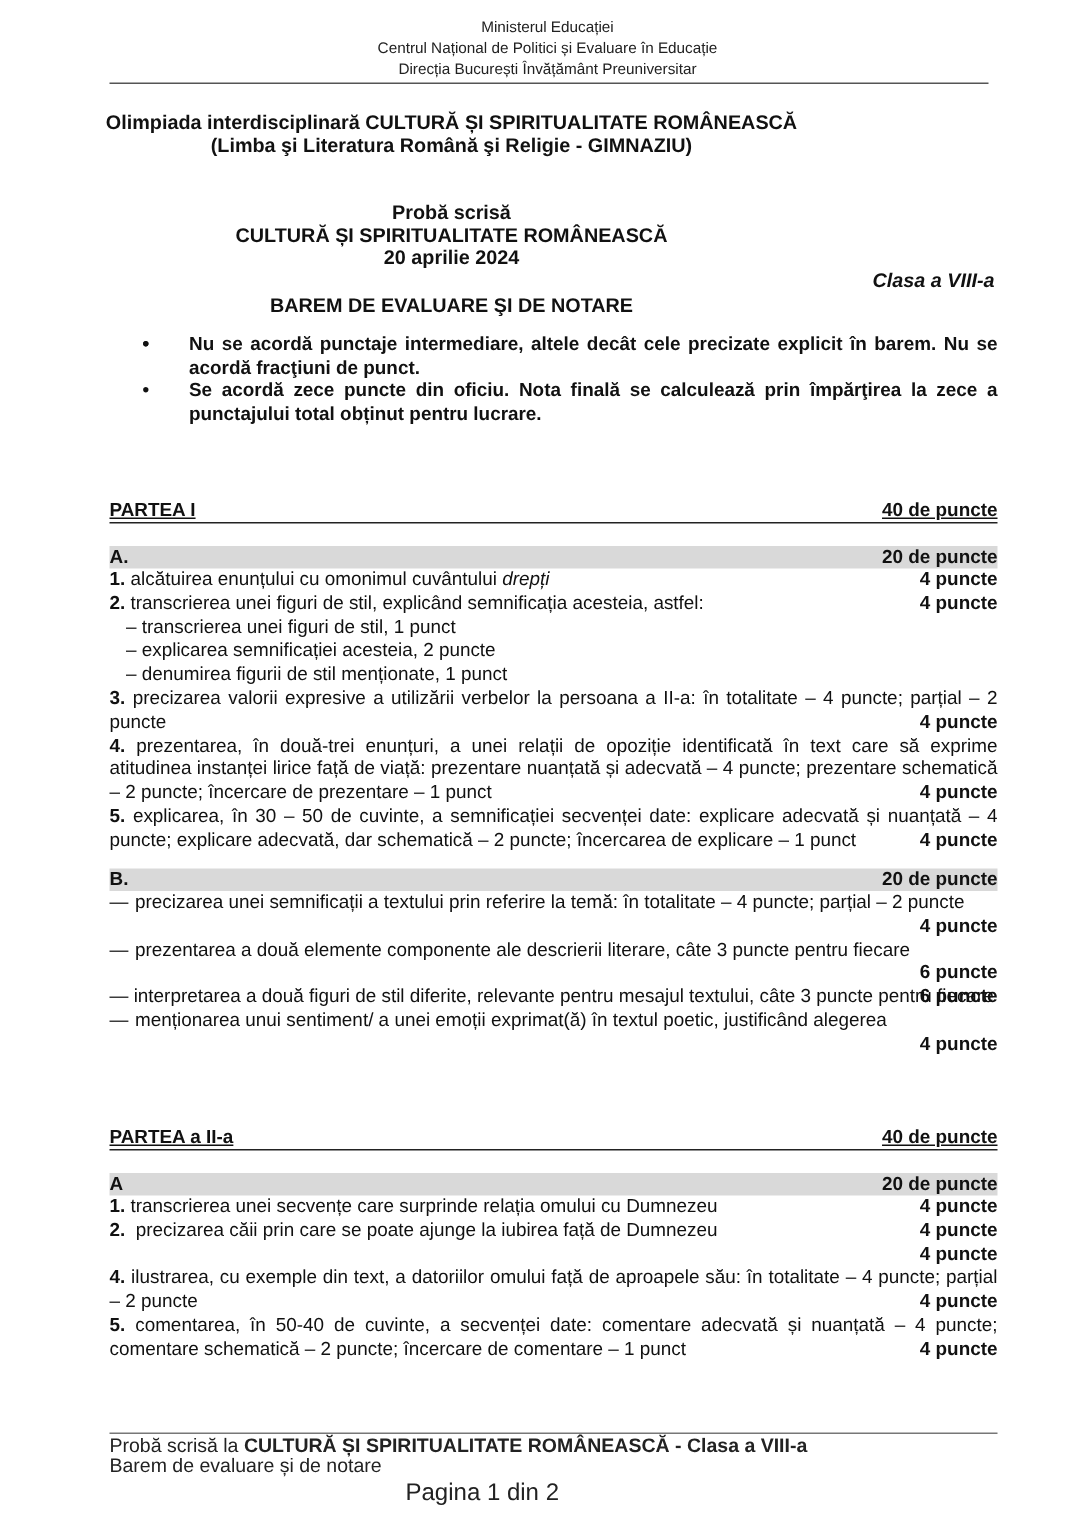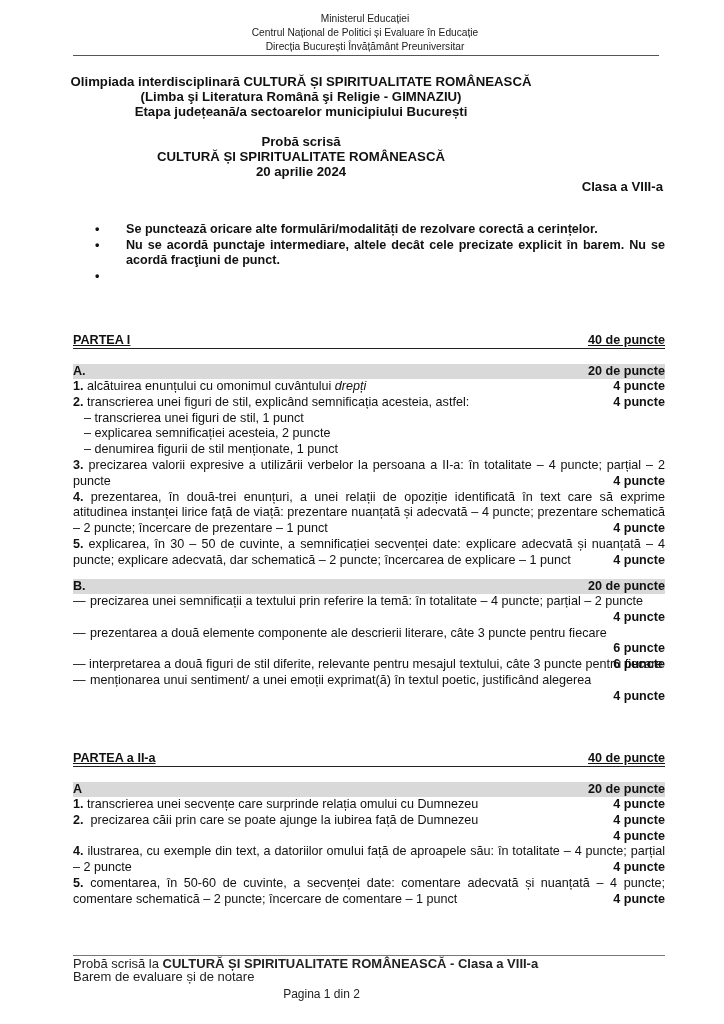--- a/index.html
+++ b/index.html
@@ -7,21 +7,21 @@
          font-family: "Liberation Sans", sans-serif; color: #111; }
   .page { position: absolute; left: 3px; top: 0; width: 724px; height: 1024px; }
 
   .hdr { position: absolute; left: 0; width: 724px; text-align: center;
          font-size: 10.2px; line-height: 12px; color: #222; }
   .hdr-rule { position: absolute; left: 70px; width: 586px; top: 55px; height: 0;
               border-top: 1px solid #555; }
 
   .title { position: absolute; left: 0; width: 596px; text-align: center;
            font-weight: bold; font-size: 13.2px; line-height: 15.5px; }
-  .right-bold { position: absolute; right: 64px; font-weight: bold; font-size: 13.2px; }
+  .right-bold { position: absolute; right: 64px; font-weight: bold; font-size: 13.2px; font-style: italic; }
 
   .bullets { position: absolute; left: 92px; top: 222px; width: 570px;
              font-weight: bold; font-size: 12.6px; line-height: 15.7px; }
   .bullet { position: relative; padding-left: 31px; text-align: justify; }
   .bullet .dot { position: absolute; left: 0; top: 0; }
 
   .part { position: absolute; left: 70px; width: 592px; font-weight: bold;
           font-size: 12.6px; line-height: 15px; border-bottom: 1.6px solid #222; }
   .part .r { float: right; }
   .part-title, .part-pts { text-decoration: underline; }
@@ -37,52 +37,52 @@
   .row .num { font-weight: bold; }
   .sub { padding-left: 11px; }
   .pts-line { text-align: right; font-weight: bold; }
   .dashrow { position: relative; padding-left: 17px; }
   .dashrow .dash { position: absolute; left: 0; }
   .justify { text-align: justify; }
 
   .foot-rule { position: absolute; left: 70px; width: 592px; top: 955px; border-top: 1px solid #777; }
   .foot { position: absolute; left: 70px; font-size: 13px; line-height: 12.5px; color: #222; }
   .foot b { font-weight: bold; }
-  .pageno { position: absolute; left: 0; width: 637px; text-align: center; font-size: 12px; color: #222; }
+  .pageno { position: absolute; left: 0; width: 637px; text-align: center; font-size: 16px; color: #222; }
 </style>
 </head>
 <body>
 
 <div class="page">
 
   <div class="hdr" style="top:13px">Ministerul Educației</div>
   <div class="hdr" style="top:27px">Centrul Național de Politici și Evaluare în Educație</div>
   <div class="hdr" style="top:41px">Direcția București Învățământ Preuniversitar</div>
   <div class="hdr-rule"></div>
 
   <div class="title" style="top:74px">Olimpiada interdisciplinară CULTURĂ ȘI SPIRITUALITATE ROMÂNEASCĂ</div>
   <div class="title" style="top:89px">(Limba şi Literatura Română şi Religie - GIMNAZIU)</div>
-  <div class="title" style="top:104px">Etapa județeană/a sectoarelor municipiului București</div>
 
   <div class="title" style="top:134px">Probă scrisă</div>
   <div class="title" style="top:149px">CULTURĂ ȘI SPIRITUALITATE ROMÂNEASCĂ</div>
   <div class="title" style="top:164px">20 aprilie 2024</div>
   <div class="right-bold" style="top:179px">Clasa a VIII-a</div>
+  <div class="title" style="top:196px">BAREM DE EVALUARE ŞI DE NOTARE</div>
 
   <div class="bullets">
     <div class="bullet">
       <span class="dot">•</span>
-      <span>Se punctează oricare alte formulări/modalități de rezolvare corectă a cerințelor.</span>
     </div>
     <div class="bullet">
       <span class="dot">•</span>
       <span>Nu se acordă punctaje intermediare, altele decât cele precizate explicit în barem. Nu se acordă fracţiuni de punct.</span>
     </div>
     <div class="bullet">
       <span class="dot">•</span>
+      <span>Se acordă zece puncte din oficiu. Nota finală se calculează prin împărţirea la zece a punctajului total obținut pentru lucrare.</span>
     </div>
   </div>
 
   <div class="part" style="top:333px">
     <span class="part-title">PARTEA I</span>
     <span class="r part-pts">40 de puncte</span>
   </div>
 
   <div class="band" style="top:364px">
     <span>A.</span>
@@ -170,21 +170,21 @@
       <span>precizarea căii prin care se poate ajunge la iubirea față de Dumnezeu</span>
     </div>
     <div class="pts-line">4 puncte</div>
     <div class="row">
       <span class="num">4.</span>
       <span>ilustrarea, cu exemple din text, a datoriilor omului față de aproapele său: în totalitate – 4 puncte; parțial – 2 puncte</span>
       <div class="pts-line" style="margin-top:-15.8px">4 puncte</div>
     </div>
     <div class="row">
       <span class="num">5.</span>
-      <span>comentarea, în 50-60 de cuvinte, a secvenței date: comentare adecvată și nuanțată – 4 puncte; comentare schematică – 2 puncte; încercare de comentare – 1 punct</span>
+      <span>comentarea, în 50-40 de cuvinte, a secvenței date: comentare adecvată și nuanțată – 4 puncte; comentare schematică – 2 puncte; încercare de comentare – 1 punct</span>
       <div class="pts-line" style="margin-top:-15.8px">4 puncte</div>
     </div>
   </div>
 
   <div class="foot-rule"></div>
   <div class="foot" style="top:958px">
     <span>Probă scrisă la </span><b>CULTURĂ ȘI SPIRITUALITATE ROMÂNEASCĂ - Clasa a VIII-a</b>
   </div>
   <div class="foot" style="top:971px">Barem de evaluare și de notare</div>
   <div class="pageno" style="top:987px">Pagina 1 din 2</div>

